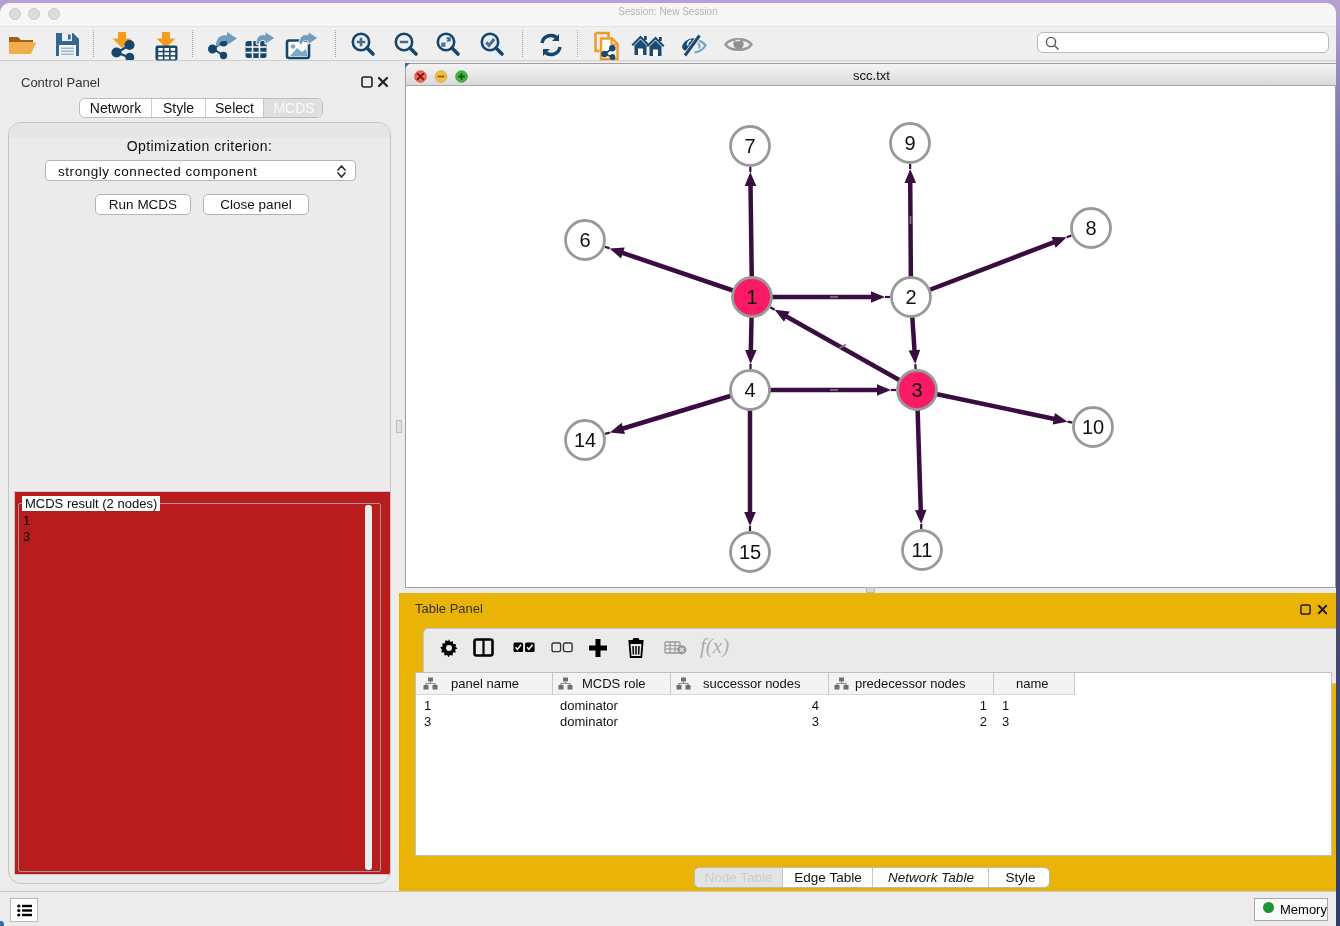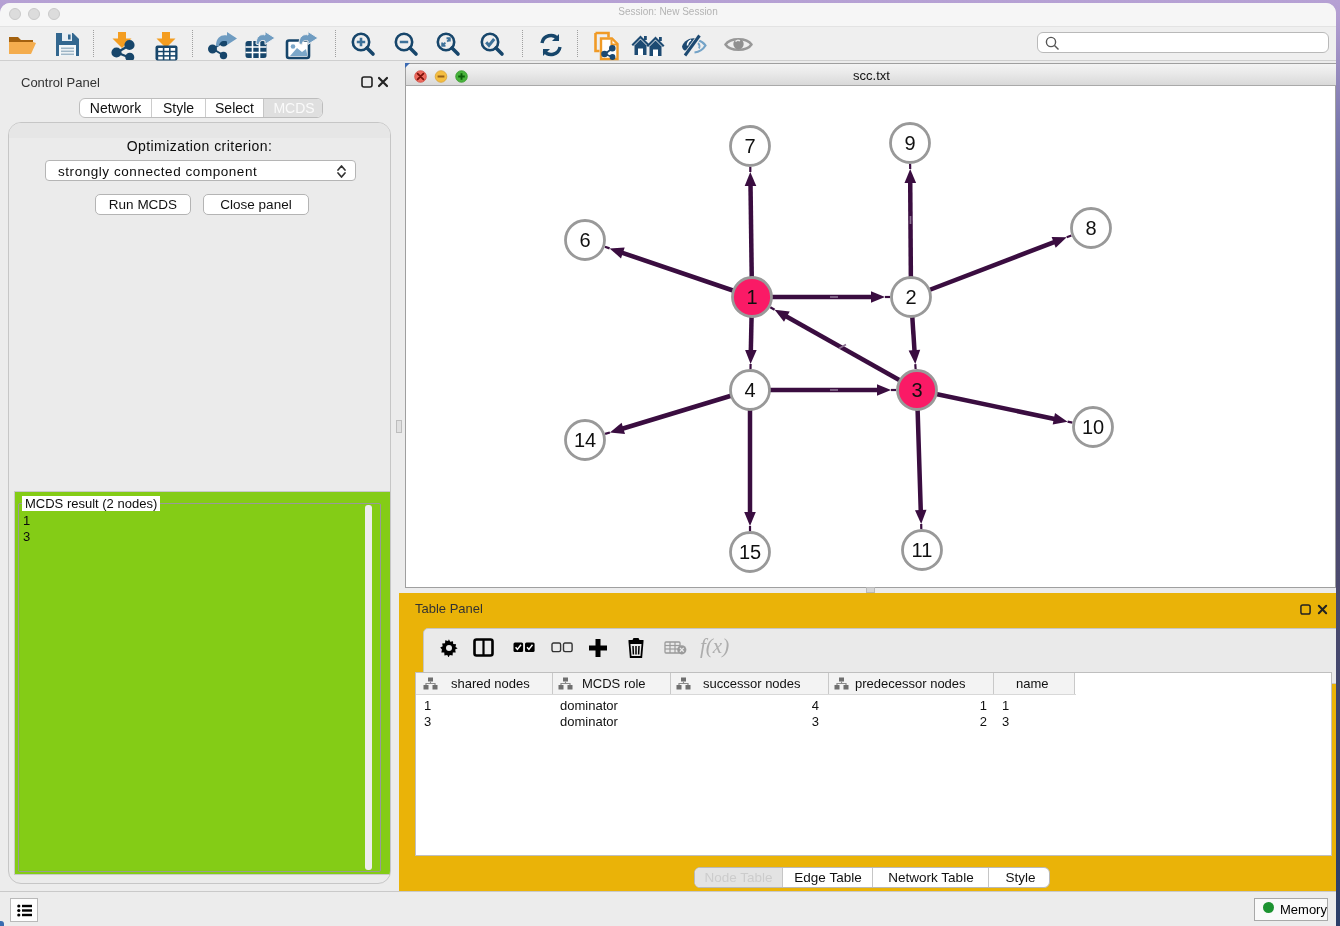--- a/index.html
+++ b/index.html
@@ -243,21 +243,21 @@
       <div style="position:absolute; left:36px; top:37px; width:311px; height:21px; background:#fff; border:1px solid #b5b5b5; border-radius:4px;">
         <span style="position:absolute; left:12px; top:3px; font-size:13.5px; letter-spacing:0.55px; color:#0c0c0c;">strongly connected component</span>
         <svg style="position:absolute; right:8px; top:3px;" width="11" height="15" viewBox="0 0 11 15">
           <path d="M2,6 L5.5,2 L9,6" fill="none" stroke="#333" stroke-width="1.7" stroke-linecap="round" stroke-linejoin="round"></path>
           <path d="M2,9 L5.5,13 L9,9" fill="none" stroke="#333" stroke-width="1.7" stroke-linecap="round" stroke-linejoin="round"></path>
         </svg>
       </div>
       <div class="btn" style="left:86px; top:71px; width:96px; height:21px; line-height:20px;">Run MCDS</div>
       <div class="btn" style="left:194px; top:71px; width:106px; height:21px; line-height:20px;">Close panel</div>
 
-      <div style="position:absolute; left:5px; top:368px; width:423px; height:384px; background:#84cc16; border:1px solid #c9c9c9;">
+      <div style="position:absolute; left:5px; top:368px; width:423px; height:384px; background:#b91c1c; border:1px solid #c9c9c9;">
         <div style="position:absolute; left:3px; top:11px; width:363px; height:369px; border:1px solid #999; border-radius:2px;"></div>
         <div style="position:absolute; left:7px; top:4px; background:#fff; padding:0 3px; font-size:13px; color:#0c0c0c;">MCDS result (2 nodes)</div>
         <div style="position:absolute; left:8px; top:21px; font-size:13px; color:#0c0c0c; line-height:16px;">1<br>3</div>
         <div style="position:absolute; left:350px; top:13px; width:7px; height:365px; background:#ededed; border-radius:3px;"></div>
       </div>
     </div>
 
     <div style="position:absolute; left:396px; top:359px; width:6px; height:13px; background:#e0e0e0; border:1px solid #bdbdbd;"></div>
   </div>
 
@@ -414,21 +414,21 @@
       <div style="position:absolute;left:276px;top:5px;font-family:'Liberation Serif',serif;font-style:italic;font-size:21px;color:#adadad;">f(x)</div>
     </div>
     <div class="tp-table">
 
       <div class="th-cell" style="left:0px; width:137px;"></div>
       <div class="th-cell" style="left:137px; width:118px;"></div>
       <div class="th-cell" style="left:255px; width:158px;"></div>
       <div class="th-cell" style="left:413px; width:165px;"></div>
       <div class="th-cell" style="left:578px; width:81px;"></div>
       <div style="position:absolute;left:0;top:21px;width:660px;height:0;border-bottom:1px solid #d8d8d8;"></div>
-      <div class="td-text" style="left:35px; top:3px;">shared nodes</div>
+      <div class="td-text" style="left:35px; top:3px;">panel name</div>
       <div class="td-text" style="left:166px; top:3px;">MCDS role</div>
       <div class="td-text" style="left:287px; top:3px;">successor nodes</div>
       <div class="td-text" style="left:439px; top:3px;">predecessor nodes</div>
       <div class="td-text" style="left:600px; top:3px;">name</div>
 
       <svg class="hicon" style="position:absolute;left:7px;top:4px;" width="15" height="13" viewBox="0 0 15 13">
           <g fill="#6f6f6f">
             <rect x="5" y="0.5" width="5" height="4"></rect>
             <rect x="0.5" y="8" width="5" height="4.5"></rect>
             <rect x="9.5" y="8" width="5" height="4.5"></rect>
@@ -476,21 +476,21 @@
       <div class="td-text" style="left:8px; top:41px;">3</div>
       <div class="td-text" style="left:144px; top:41px;">dominator</div>
       <div class="td-text" style="left:255px; top:41px; width:148px; text-align:right;">3</div>
       <div class="td-text" style="left:413px; top:41px; width:158px; text-align:right;">2</div>
       <div class="td-text" style="left:586px; top:41px;">3</div>
     </div>
 
     <div style="position:absolute; left:295px; top:274px; width:356px; height:21px; background:#fff; border:1px solid #b9b9b9; border-radius:6px; overflow:hidden;">
       <div style="position:absolute; left:0; top:0; width:88px; height:21px; background:#e3e3e3; border-right:1px solid #c6c6c6; text-align:center; line-height:20px; font-size:13.5px; color:#ccc;">Node Table</div>
       <div style="position:absolute; left:89px; top:0; width:89px; height:21px; border-right:1px solid #c6c6c6; text-align:center; line-height:20px; font-size:13.5px; color:#111;">Edge Table</div>
-      <div style="position:absolute; left:179px; top:0; width:115px; height:21px; border-right:1px solid #c6c6c6; text-align:center; line-height:20px; font-size:13.5px; color:#111;">Network Table</div>
+      <div style="position:absolute; left:179px; top:0; width:115px; height:21px; border-right:1px solid #c6c6c6; text-align:center; line-height:20px; font-size:13.5px; color:#111;font-style:italic;">Network Table</div>
       <div style="position:absolute; left:295px; top:0; width:61px; height:21px; text-align:center; line-height:20px; font-size:13.5px; color:#111;">Style</div>
     </div>
   </div>
 
   <div class="statusbar" id="statusbar">
     <div style="position:absolute; left:10px; top:6px; width:28px; height:24px; background:#fdfdfd; border:1px solid #b9b9b9;">
       <svg style="position:absolute;left:6px;top:5px;" width="15" height="13" viewBox="0 0 15 13">
         <g fill="#000">
           <circle cx="1.8" cy="2" r="1.6"></circle>
             <circle cx="1.8" cy="6.5" r="1.6"></circle>

